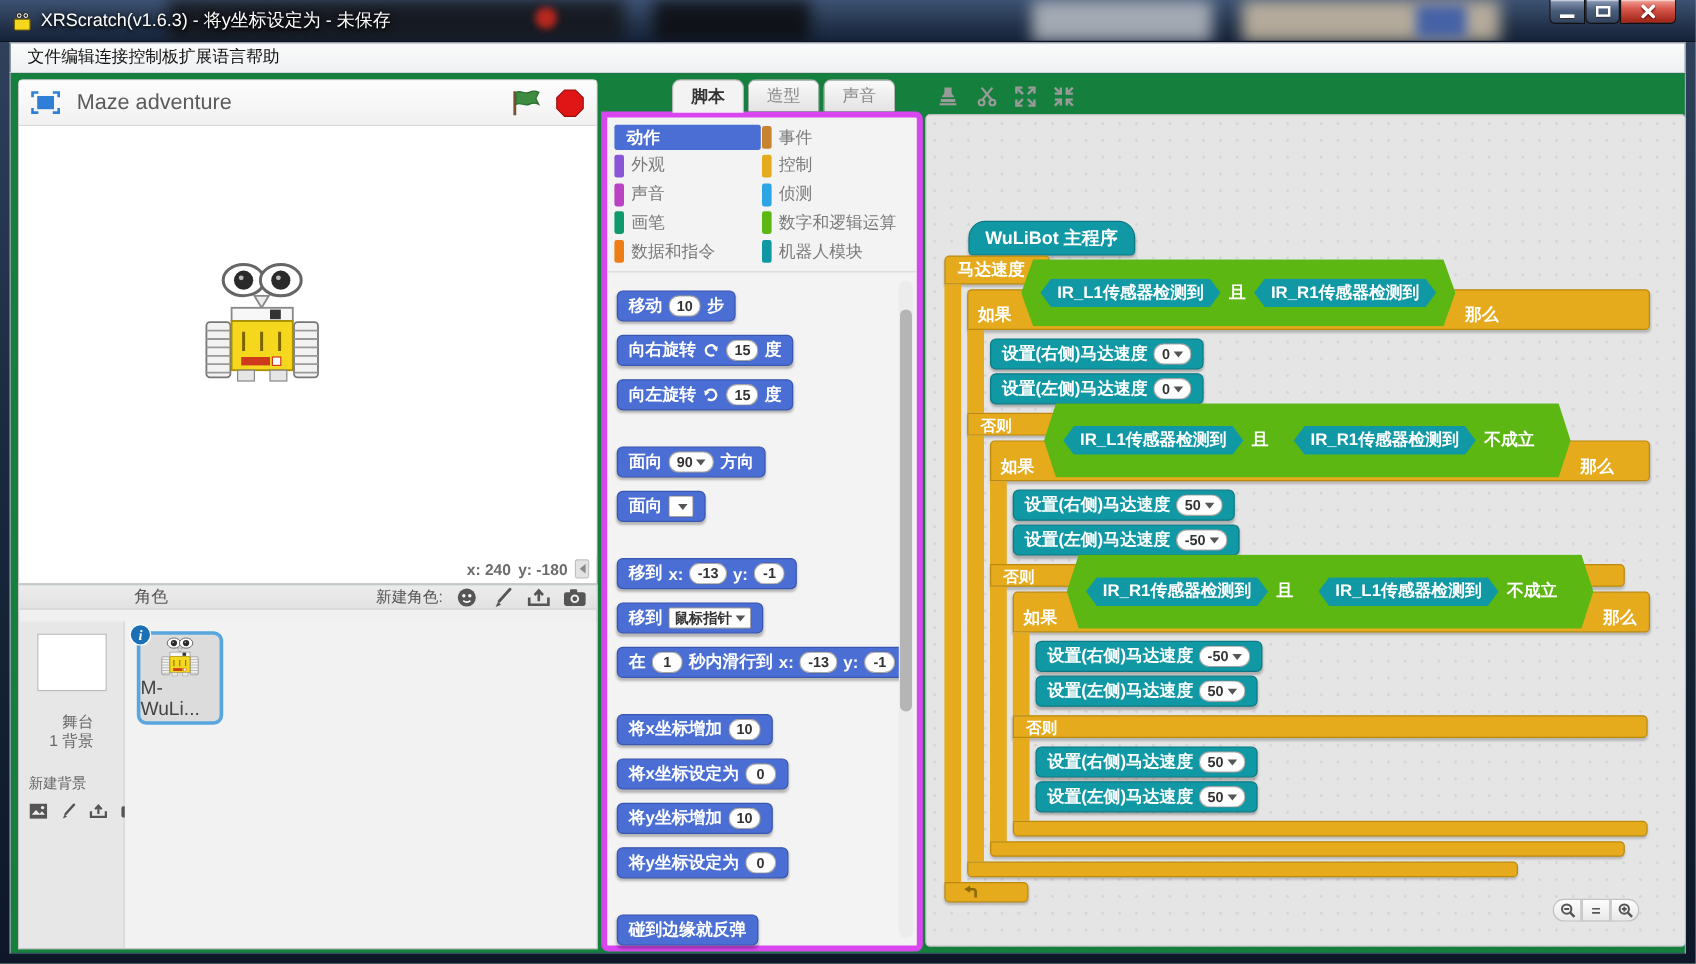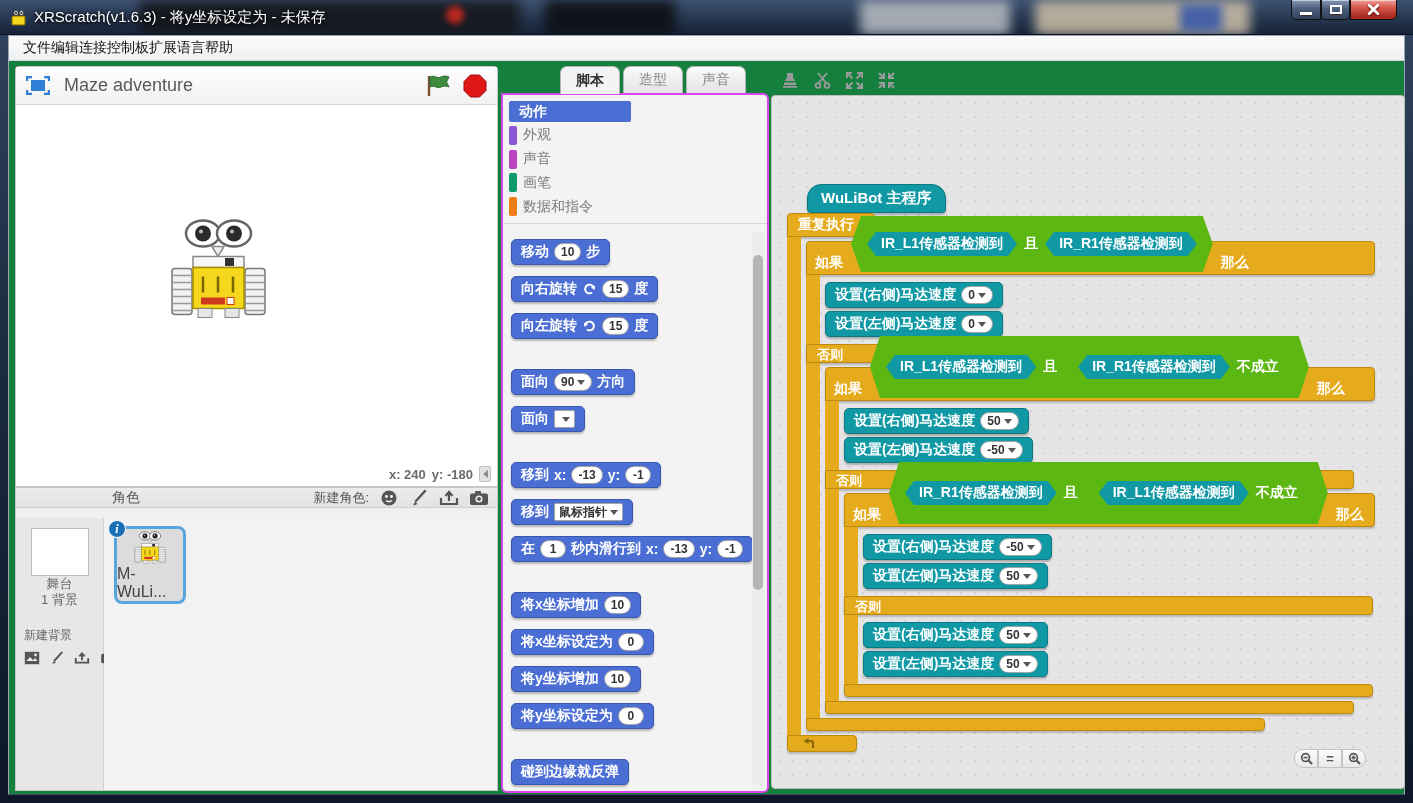--- a/index.html
+++ b/index.html
@@ -49,37 +49,37 @@
   .sprite-panel { position:absolute; left:6px; top:426px; width:483px; height:304px;
     background:#f0f0f0; border:1px solid #c6c6c6; }
   .sprite-header { height:20px; background:linear-gradient(180deg,#ececec,#e2e2e2); border-bottom:1px solid #cfcfcf;
     display:flex; align-items:center; }
   .sprite-header-label { font-size:14px; color:#555; margin-left:96px; flex:1; }
   .newsprite-label { font-size:13px; color:#555; margin-right:8px; }
   .icon-btn { width:24px; height:20px; display:flex; align-items:center; justify-content:center; margin-right:6px; }
   .stage-col { position:absolute; left:0; top:30px; width:88px; bottom:0; background:#e7e7e7; border-right:1px solid #cfcfcf;
     display:flex; flex-direction:column; align-items:center; }
   .stage-thumb { width:58px; height:48px; background:#fff; border:1px solid #bbb; margin-top:10px; }
-  .stage-col-label { font-size:13px; color:#666; text-align:center; line-height:1.25; margin-top:0; }
+  .stage-col-label { font-size:13px; color:#666; text-align:right; line-height:1.25; margin-top:18px; }
   .newbackdrop { margin-top:18px; font-size:12px; color:#666; align-self:flex-start; margin-left:8px; }
   .backdrop-icons { display:flex; align-self:flex-start; margin-left:6px; margin-top:4px; }
   .sprite-grid { position:absolute; left:88px; top:30px; right:0; bottom:0; background:#f2f2f2; }
   .sprite-thumb { position:absolute; left:10px; top:8px; width:72px; height:78px; background:#dcdcdc;
     border:3px solid #58a6dd; border-radius:8px; display:flex; flex-direction:column; align-items:center; }
   .sprite-thumb-name { font-size:16px; color:#444; margin-top:1px; }
   .info-badge { position:absolute; left:-9px; top:-9px; width:18px; height:18px; border-radius:50%;
     background:#1b6fb5; color:#fff; font-size:12px; font-weight:bold; font-style:italic;
     display:flex; align-items:center; justify-content:center; border:1px solid #fff; font-family:"Liberation Serif",serif; }
   
   .palette { position:absolute; left:490px; top:0; width:272px; height:734px; }
   .pal-tabs { position:absolute; left:16px; top:5px; display:flex; z-index:2;margin-left:45px; }
   .tab { height:27px; padding:0 15px; border:1px solid #b5b5b5; border-bottom:none; border-radius:7px 7px 0 0;
     background:linear-gradient(#fafafa,#e3e3e3); color:#8a8a8a; font-size:14px; display:flex; align-items:center; margin-right:3px; }
   .tab.active { background:#f3f3f3; color:#333; font-weight:bold; height:28px; }
-  .pal-box { position:absolute; left:2px; top:32px; right:2px; bottom:2px; border:2px solid #d946ef;
+  .pal-box { position:absolute; left:2px; top:32px; right:2px; bottom:2px; border:5px solid #d946ef;
     border-radius:0 6px 6px 6px; background:#f3f3f3; }
   .cat-grid { position:absolute; left:6px; top:6px; right:6px; height:116px; display:flex; }
   .cat-col { width:50%; display:flex; flex-direction:column; justify-content:space-between; }
   .cat-item { display:flex; align-items:center; height:21px; font-size:14px; color:#7a7a7a; }
   .chip { width:8px; height:19px; border-radius:2px; margin-right:6px; flex:none; }
   .cat-item.selected { background:#4a6ed3; border-radius:2px; color:#fff; font-weight:bold; padding-left:10px; width:122px; }
   .cat-sep { position:absolute; left:0; right:0; top:128px; border-top:1px solid #d8d8d8; }
   .blocks-list { position:absolute; left:8px; top:136px; right:18px; bottom:4px; padding-top:8px; }
   .pal-scrolltrack { position:absolute; right:3px; top:136px; width:12px; bottom:6px; background:#ececec; border-radius:6px; }
   .pal-scrollthumb { position:absolute; right:4px; top:160px; width:10px; height:335px; background:#b5b5b5; border-radius:5px; }
@@ -339,20 +339,42 @@
             </div>
           <div class="cat-item">
               <span class="chip" style="background:#0e9a6c"></span>
               <span class="lbl">画笔</span>
             </div>
           <div class="cat-item">
               <span class="chip" style="background:#ee7d16"></span>
               <span class="lbl">数据和指令</span>
             </div>
         </div>
+        <div class="cat-col">
+          <div class="cat-item">
+              <span class="chip" style="background:#c88330"></span>
+              <span class="lbl">事件</span>
+            </div>
+          <div class="cat-item">
+              <span class="chip" style="background:#e5ab1d"></span>
+              <span class="lbl">控制</span>
+            </div>
+          <div class="cat-item">
+              <span class="chip" style="background:#2ca5e2"></span>
+              <span class="lbl">侦测</span>
+            </div>
+          <div class="cat-item">
+              <span class="chip" style="background:#5cb712"></span>
+              <span class="lbl">数字和逻辑运算</span>
+            </div>
+          <div class="cat-item">
+              <span class="chip" style="background:#0f98a4"></span>
+              <span class="lbl">机器人模块</span>
+            </div>
+        </div>
       </div>
       <div class="cat-sep"></div>
 
       <div class="blocks-list">
         <div class="pb">
           <span class="lbl">移动</span>
           <span class="oval">
               <span>10</span>
             </span>
           <span class="lbl">步</span>
@@ -491,21 +513,21 @@
       </svg>
     </div>
   </div>
 
   <div class="script-panel">
 
     <div class="script">
       <div class="hat">WuLiBot 主程序</div>
 
       <div>
-        <div class="gold-bar fv-top">重复执行</div>
+        <div class="gold-bar fv-top">马达速度</div>
         <div class="c-body">
 
           <div>
             <div class="gold-bar c-top w-top1">
               <span class="lbl">如果</span>
               <span class="hexg">
                 <span class="hexT">IR_L1传感器检测到</span>
                 <span class="lbl">且</span>
                 <span class="hexT">IR_R1传感器检测到</span>
               </span>

